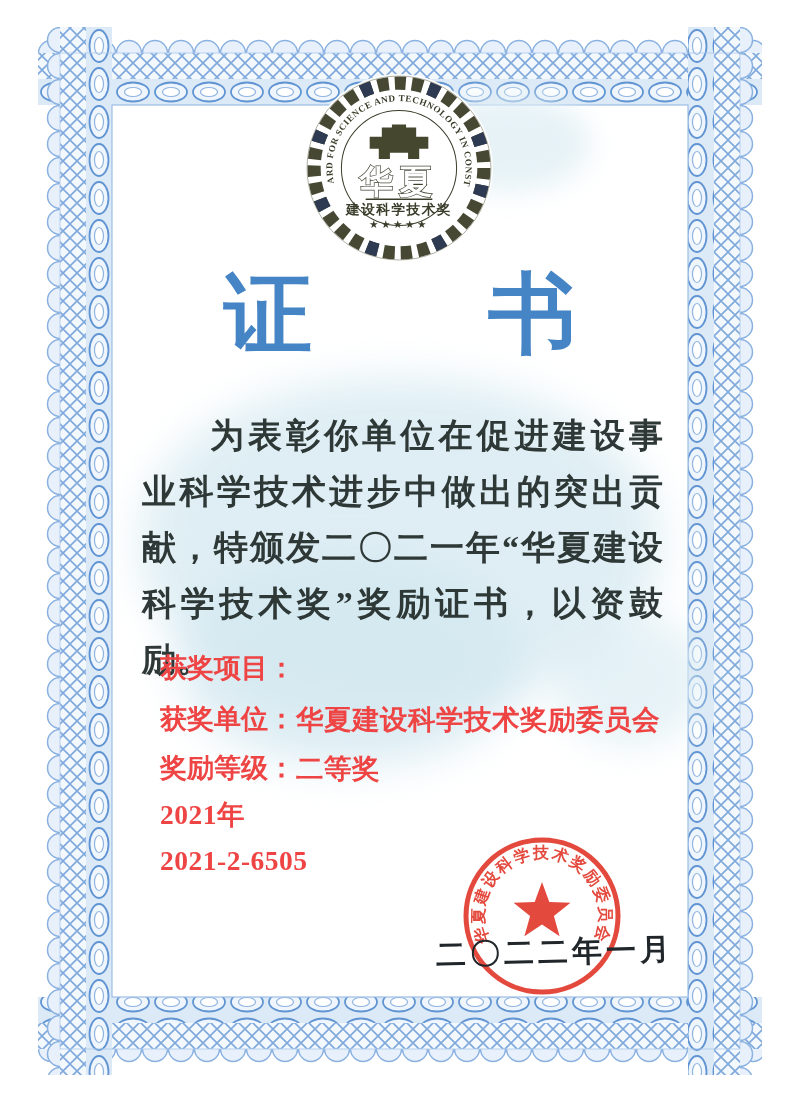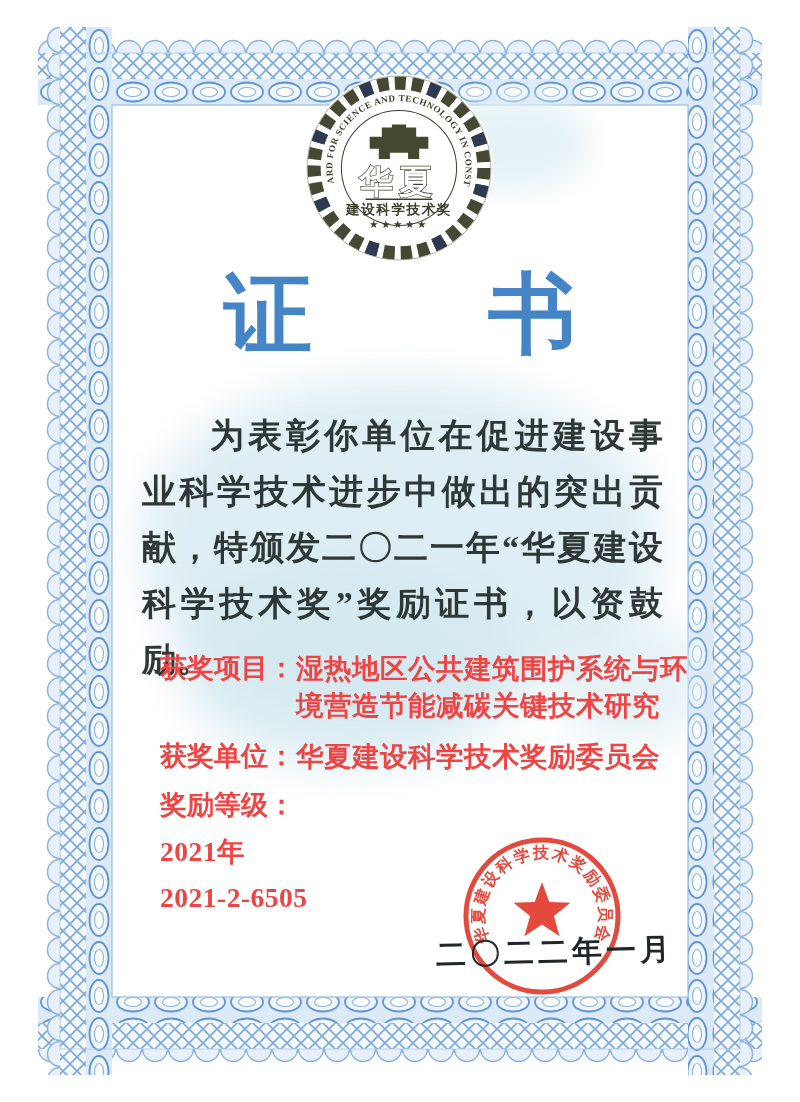--- a/index.html
+++ b/index.html
@@ -111,28 +111,28 @@
   <div class="cert-title">
     <span>证</span>
     <span>书</span>
   </div>
 
   <p class="citation">为表彰你单位在促进建设事业科学技术进步中做出的突出贡献，特颁发二〇二一年“华夏建设科学技术奖”奖励证书，以资鼓励。</p>
 
   <div class="fields">
     <div class="field-row row-gap-a">
       <span class="field-label">获奖项目：</span>
-      <span class="field-value">湿热地区公共建筑围护系统与环境营造节能减碳关键技术研究</span>
     </div>
     <div class="field-row row-gap-b">
       <span class="field-label">获奖单位：</span>
       <span class="field-value">华夏建设科学技术奖励委员会</span>
     </div>
     <div class="field-row row-gap-c">
       <span class="field-label">奖励等级：</span>
+      <span class="field-value">二等奖</span>
     </div>
     <div class="field-row row-gap-c">
       <span class="field-value">2021年</span>
     </div>
     <div class="field-row">
       <span class="field-value">2021-2-6505</span>
     </div>
   </div>
 
   <div class="seal">

